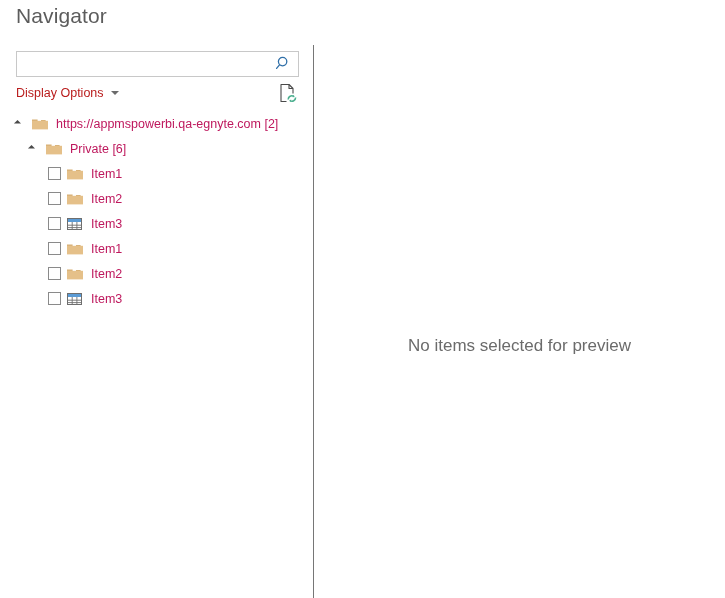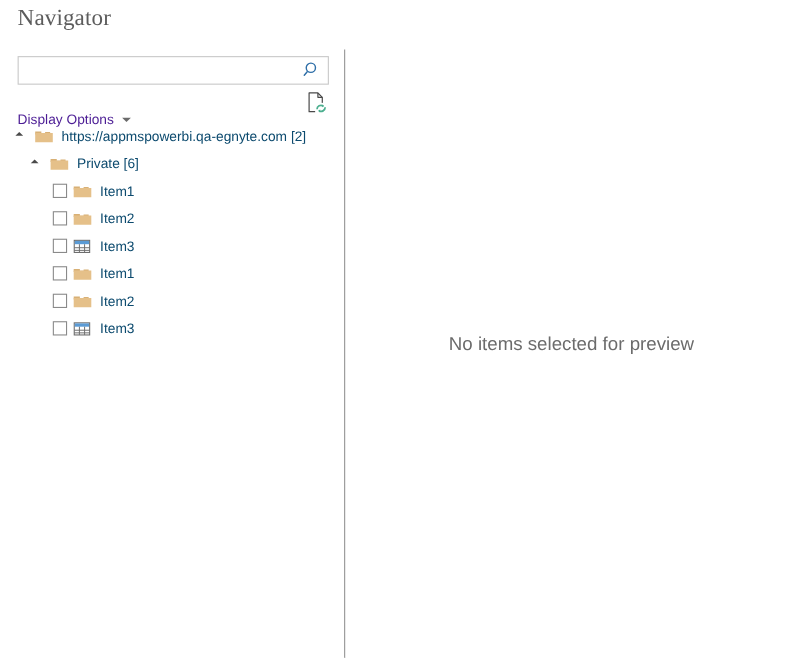--- a/index.html
+++ b/index.html
@@ -19,21 +19,20 @@
   #page-title {
     position: absolute;
     left: 16px;
     top: 2px;
     font-size: 21px;
     font-weight: 400;
     color: #5c5c5c;
     letter-spacing: 0.1px;
     line-height: 28px;
     white-space: nowrap;
-    font-family: Liberation Serif, serif;
   }
 
   
   #left-pane {
     position: absolute;
     left: 0;
     top: 40px;
     width: 313px;
     bottom: 0;
     background: #ffffff;
@@ -84,23 +83,23 @@
   #options-row {
     position: absolute;
     left: 16px;
     top: 43px;
     width: 283px;
     height: 22px;
   }
   #display-options {
     position: absolute;
     left: 0;
-    top: 16px;
+    top: 0;
     font-size: 12.5px;
-    color: #4c1d95;
+    color: #b91c1c;
     line-height: 20px;
     white-space: nowrap;
     cursor: default;
   }
   #display-options-caret {
     display: inline-block;
     margin-left: 7px;
     vertical-align: middle;
     width: 0;
     height: 0;
@@ -189,37 +188,37 @@
     display: inline-block;
     width: 18px;
     height: 16px;
     position: relative;
     top: -1px;
     margin-left: 5px;
   }
   .node-label {
     display: inline-block;
     margin-left: 7px;
-    color: #0c4a6e;
+    color: #be185d;
   }
 
   
   #right-pane {
     position: absolute;
     left: 314px;
     top: 40px;
     right: 0;
     bottom: 0;
     background: #ffffff;
   }
   #preview-message {
     position: absolute;
     left: 0;
     right: 0;
-    top: 263px;
+    top: 296px;
     text-align: center;
     font-size: 17px;
     color: #6b6b6b;
     font-weight: 400;
   }
 </style>
 </head>
 <body>
 
 <div id="page-title">Navigator</div>

